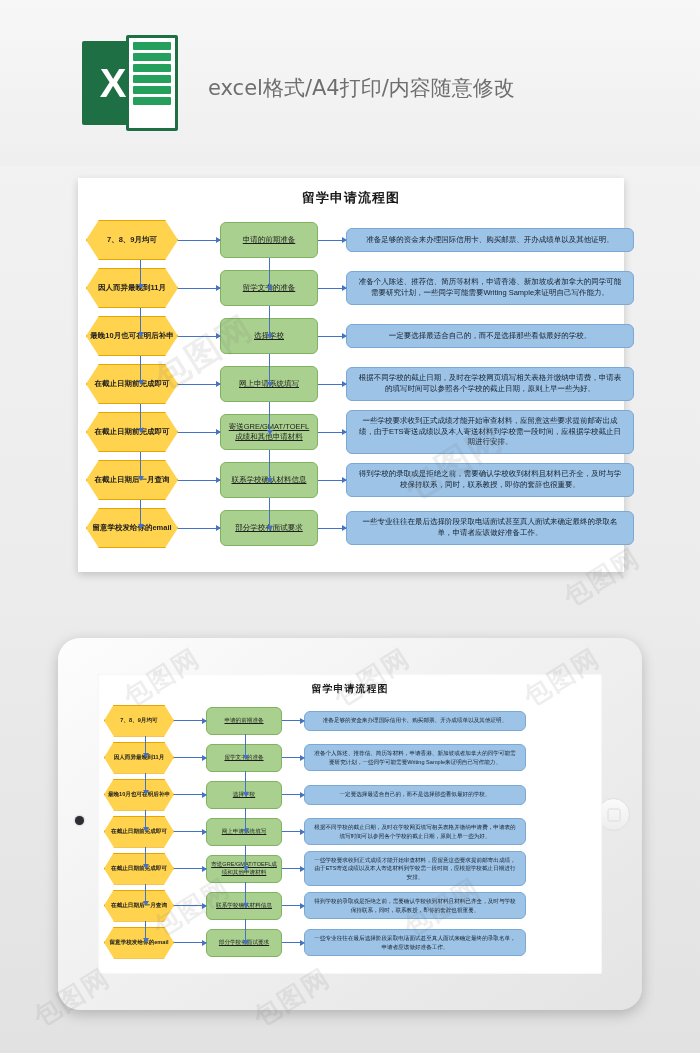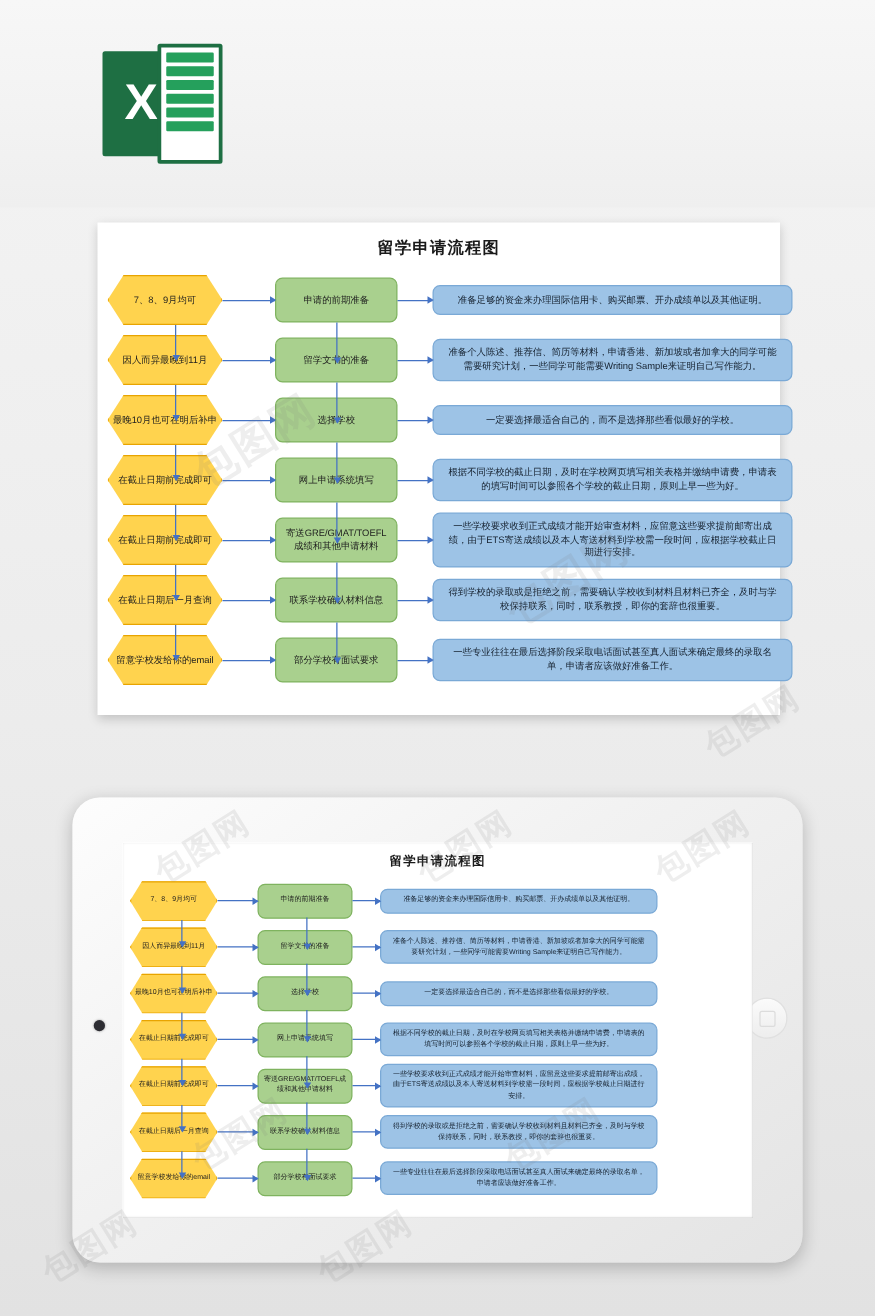--- a/index.html
+++ b/index.html
@@ -76,28 +76,28 @@
   .rows { position: relative; }
   .row { display: flex; align-items: center; position: relative; }
 
   .hex {
     position: relative; flex: 0 0 auto;
     background: #FFD34E;
     border: 1px solid #E8A400;
     -webkit-clip-path: polygon(14% 0%, 86% 0%, 100% 50%, 86% 100%, 14% 100%, 0% 50%);
     clip-path: polygon(14% 0%, 86% 0%, 100% 50%, 86% 100%, 14% 100%, 0% 50%);
     display: flex; align-items: center; justify-content: center;
-    text-align: center; color: #1d1d1d; line-height: 1.35;
+    text-align: center; color: #1d1d1d; line-height: 1.35; font-weight: bold;
   }
   .greenbox {
     flex: 0 0 auto;
     background: #A9D08E; border: 1px solid #7FB35F;
     border-radius: 6px;
     display: flex; align-items: center; justify-content: center;
-    text-align: center; color: #1d1d1d; line-height: 1.35;
+    text-align: center; color: #1d1d1d; line-height: 1.35; text-decoration: underline;
   }
   .bluebox {
     flex: 0 0 auto;
     background: #9DC3E6; border: 1px solid #7AA9D6;
     border-radius: 6px;
     display: flex; align-items: center; justify-content: center;
     text-align: center; color: #14202e; line-height: 1.45;
   }
   .arrow-h {
     flex: 0 0 auto; position: relative; height: 1px; background: #4472C4;
@@ -185,20 +185,21 @@
     <div class="sheet">
       <i></i>
         <i></i>
         <i></i>
         <i></i>
         <i></i>
         <i></i>
     </div>
   </div>
   <div class="titles">
+    <div class="sub-title">excel格式/A4打印/内容随意修改</div>
   </div>
 </div>
 
 <div id="card1" class="chart">
   <div class="chart-title">留学申请流程图</div>
   <div class="rows">
 
     <div class="row">
       <div class="hex">7、8、9月均可</div>
       <div class="arrow-h a1"></div>

